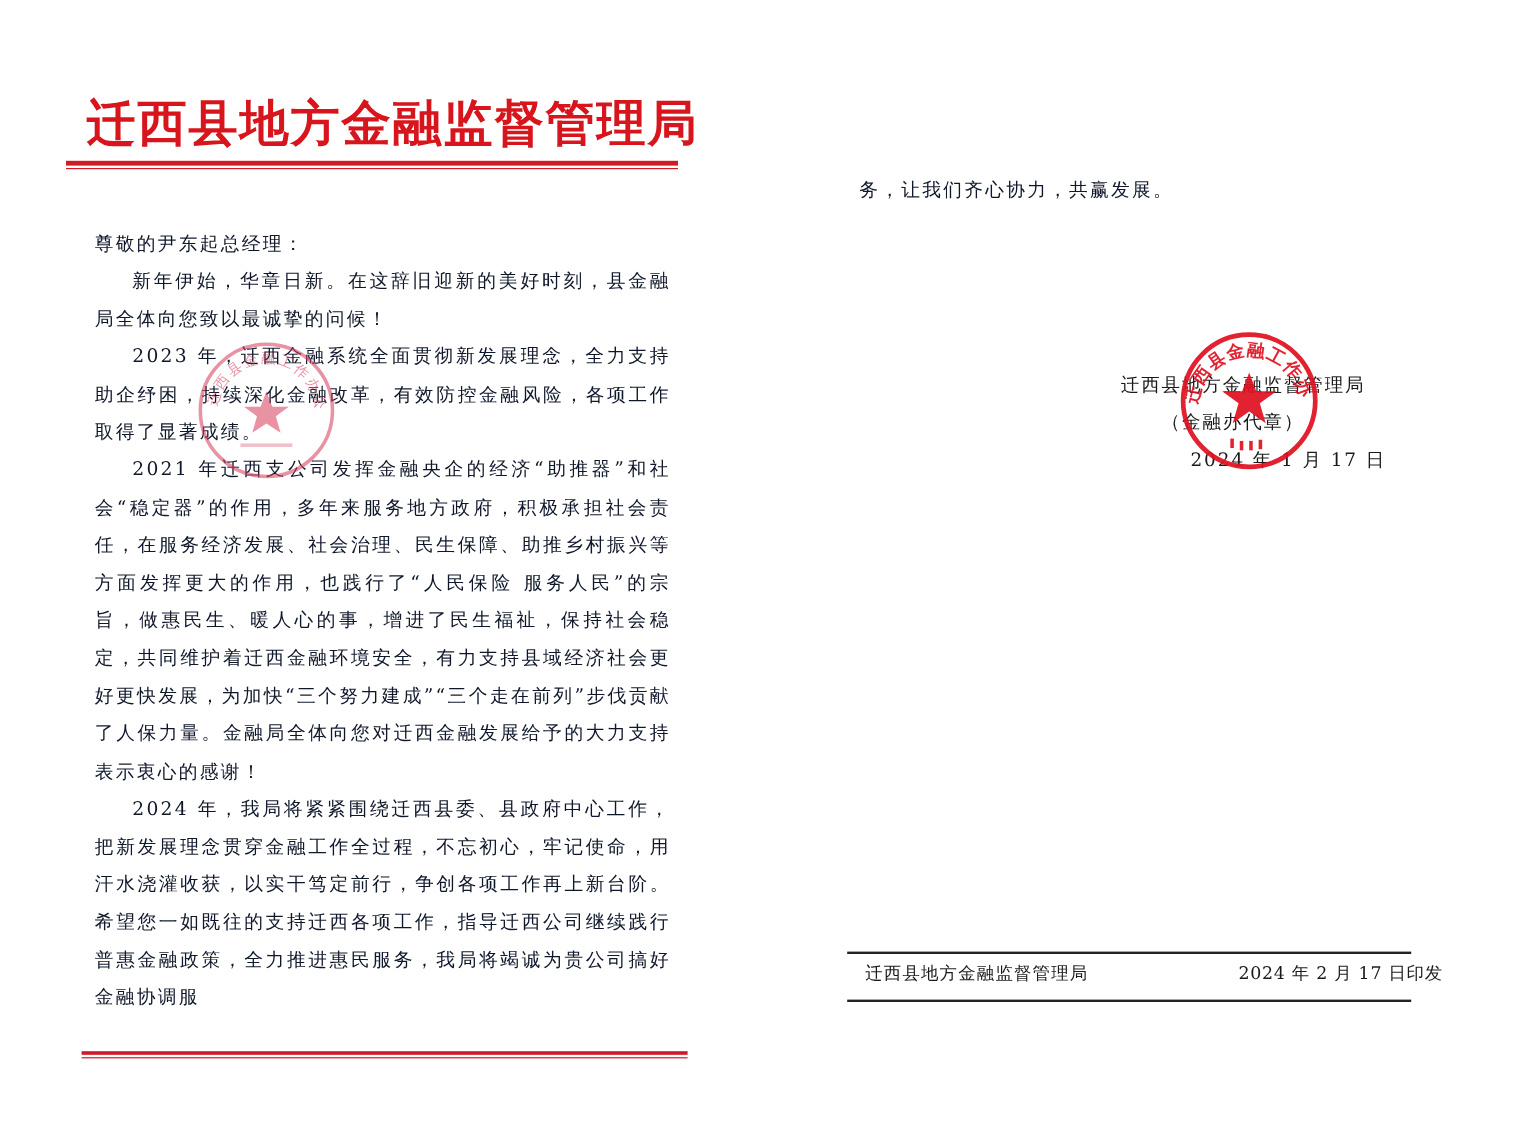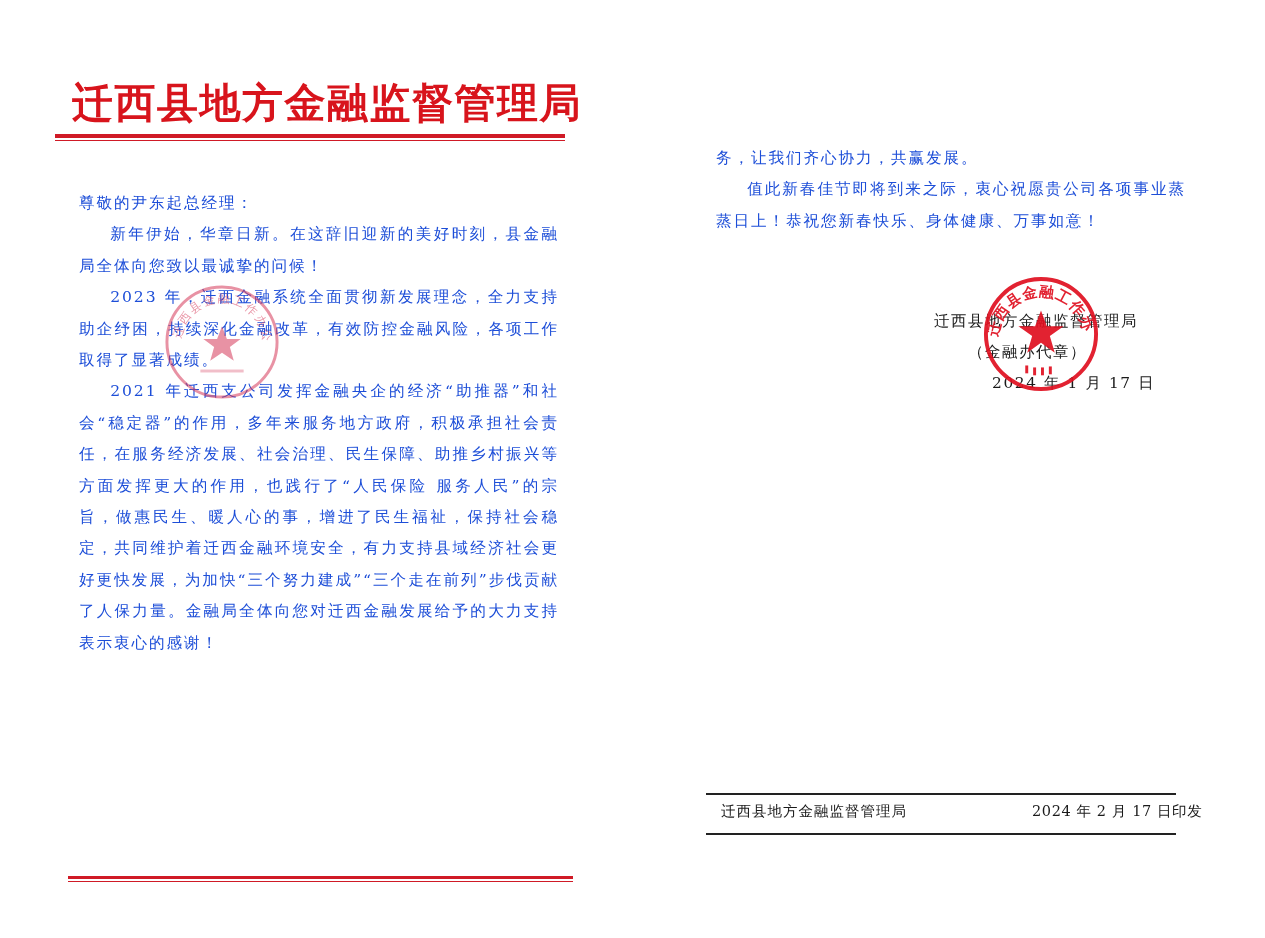--- a/index.html
+++ b/index.html
@@ -16,21 +16,21 @@
       font-family: "DejaVu Serif", "Liberation Serif", serif;
       font-weight: bold; font-size: 41px; letter-spacing: 1.5px;
       color: #d8141c; white-space: nowrap; line-height: 50px;
       text-align: center;
     }
     .red-rule-thick { position: absolute; height: 4px; background: #d01a26; }
     .red-rule-thin { position: absolute; height: 1px; background: #d01a26; }
 
     
     .body-text {
-      position: absolute; font-size: 15.6px; line-height: 31.4px; color: #1d4ed8;
+      position: absolute; font-size: 15.6px; line-height: 31.4px; color: #0f172a;
       letter-spacing: 1.9px; text-align: justify;
     }
     .body-text p { text-indent: 2em; }
     .body-text p.no-indent { text-indent: 0; }
 
     .left-body { left: 79px; top: 188px; width: 480px; }
     .right-body { left: 716px; top: 143px; width: 470px; }
 
     
     .signature { position: absolute; left: 920px; top: 306px; width: 220px; font-size: 15.4px; line-height: 31px; letter-spacing: 1.6px; }
@@ -56,20 +56,21 @@
 <div class="page page-left">
   <div class="letterhead-title">迁西县地方金融监督管理局</div>
   <div class="red-rule-thick" style="left:55px; top:134px; width:510px;"></div>
   <div class="red-rule-thin" style="left:55px; top:140px; width:510px;"></div>
 
   <div class="body-text left-body">
     <p class="no-indent">尊敬的尹东起总经理：</p>
     <p>新年伊始，华章日新。在这辞旧迎新的美好时刻，县金融局全体向您致以最诚挚的问候！</p>
     <p>2023 年，迁西金融系统全面贯彻新发展理念，全力支持助企纾困，持续深化金融改革，有效防控金融风险，各项工作取得了显著成绩。</p>
     <p>2021 年迁西支公司发挥金融央企的经济“助推器”和社会“稳定器”的作用，多年来服务地方政府，积极承担社会责任，在服务经济发展、社会治理、民生保障、助推乡村振兴等方面发挥更大的作用，也践行了“人民保险 服务人民”的宗旨，做惠民生、暖人心的事，增进了民生福祉，保持社会稳定，共同维护着迁西金融环境安全，有力支持县域经济社会更好更快发展，为加快“三个努力建成”“三个走在前列”步伐贡献了人保力量。金融局全体向您对迁西金融发展给予的大力支持表示衷心的感谢！</p>
+    <p>2024 年，我局将紧紧围绕迁西县委、县政府中心工作，把新发展理念贯穿金融工作全过程，不忘初心，牢记使命，用汗水浇灌收获，以实干笃定前行，争创各项工作再上新台阶。希望您一如既往的支持迁西各项工作，指导迁西公司继续践行普惠金融政策，全力推进惠民服务，我局将竭诚为贵公司搞好金融协调服</p>
   </div>
 
   <div class="red-rule-thick" style="left:68px; top:876px; width:505px; height:3px;"></div>
   <div class="red-rule-thin" style="left:68px; top:881px; width:505px;"></div>
 
   <svg class="seal seal-left" viewBox="0 0 120 120">
     <defs>
       <path id="sealArcL" d="M 18,62 A 42,42 0 1,1 102,62"></path>
     </defs>
     <circle cx="60" cy="60" r="56" fill="none" stroke="#d63a5a" stroke-width="3"></circle>
@@ -78,21 +79,20 @@
     </text>
     <polygon fill="#d63a5a" points="60,44 65,57 79,57 68,65 72,79 60,71 48,79 52,65 41,57 55,57"></polygon>
     <rect x="38" y="88" width="44" height="3" fill="#d63a5a" opacity="0.6"></rect>
   </svg>
 </div>
 
 <div class="page page-right"></div>
 
 <div class="body-text right-body">
   <p class="no-indent">务，让我们齐心协力，共赢发展。</p>
-  <p>值此新春佳节即将到来之际，衷心祝愿贵公司各项事业蒸蒸日上！恭祝您新春快乐、身体健康、万事如意！</p>
 </div>
 
 <div class="signature">
   <div class="sig-org">迁西县地方金融监督管理局</div>
   <div class="sig-note">（金融办代章）</div>
   <div class="sig-date">2024 年 1 月 17 日</div>
 </div>
 
 <svg class="seal seal-right" viewBox="0 0 120 120">
   <defs>

